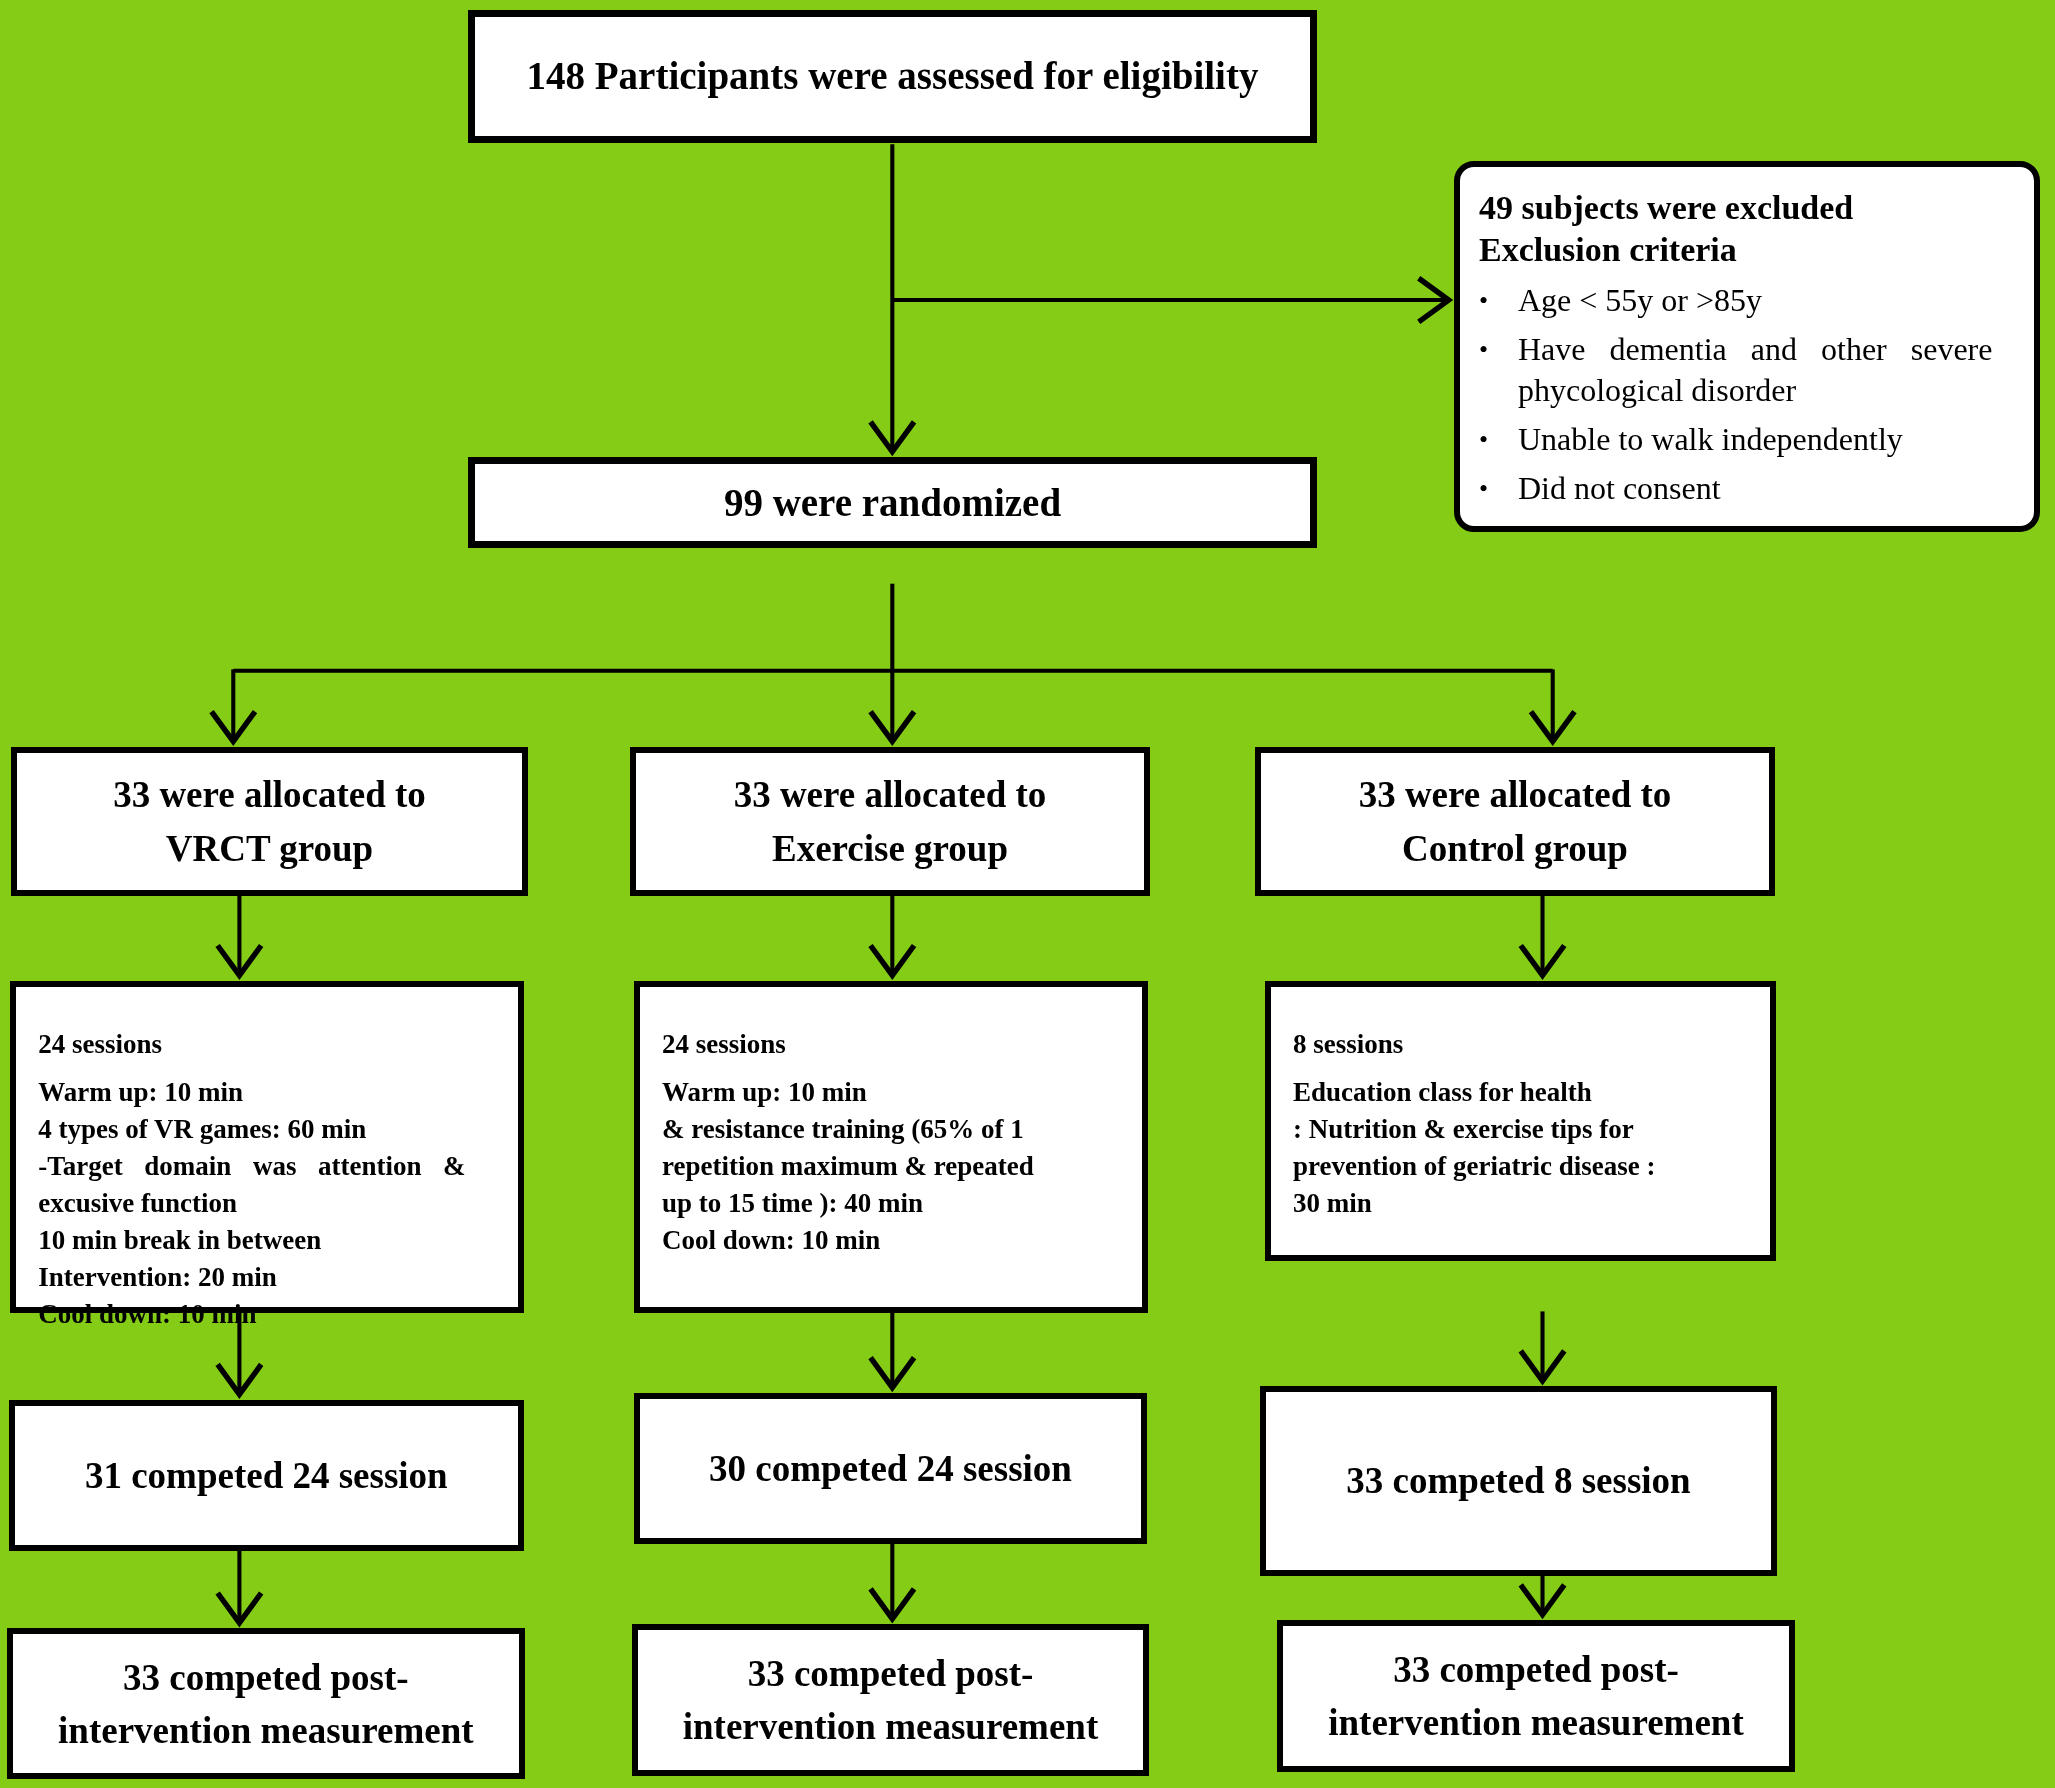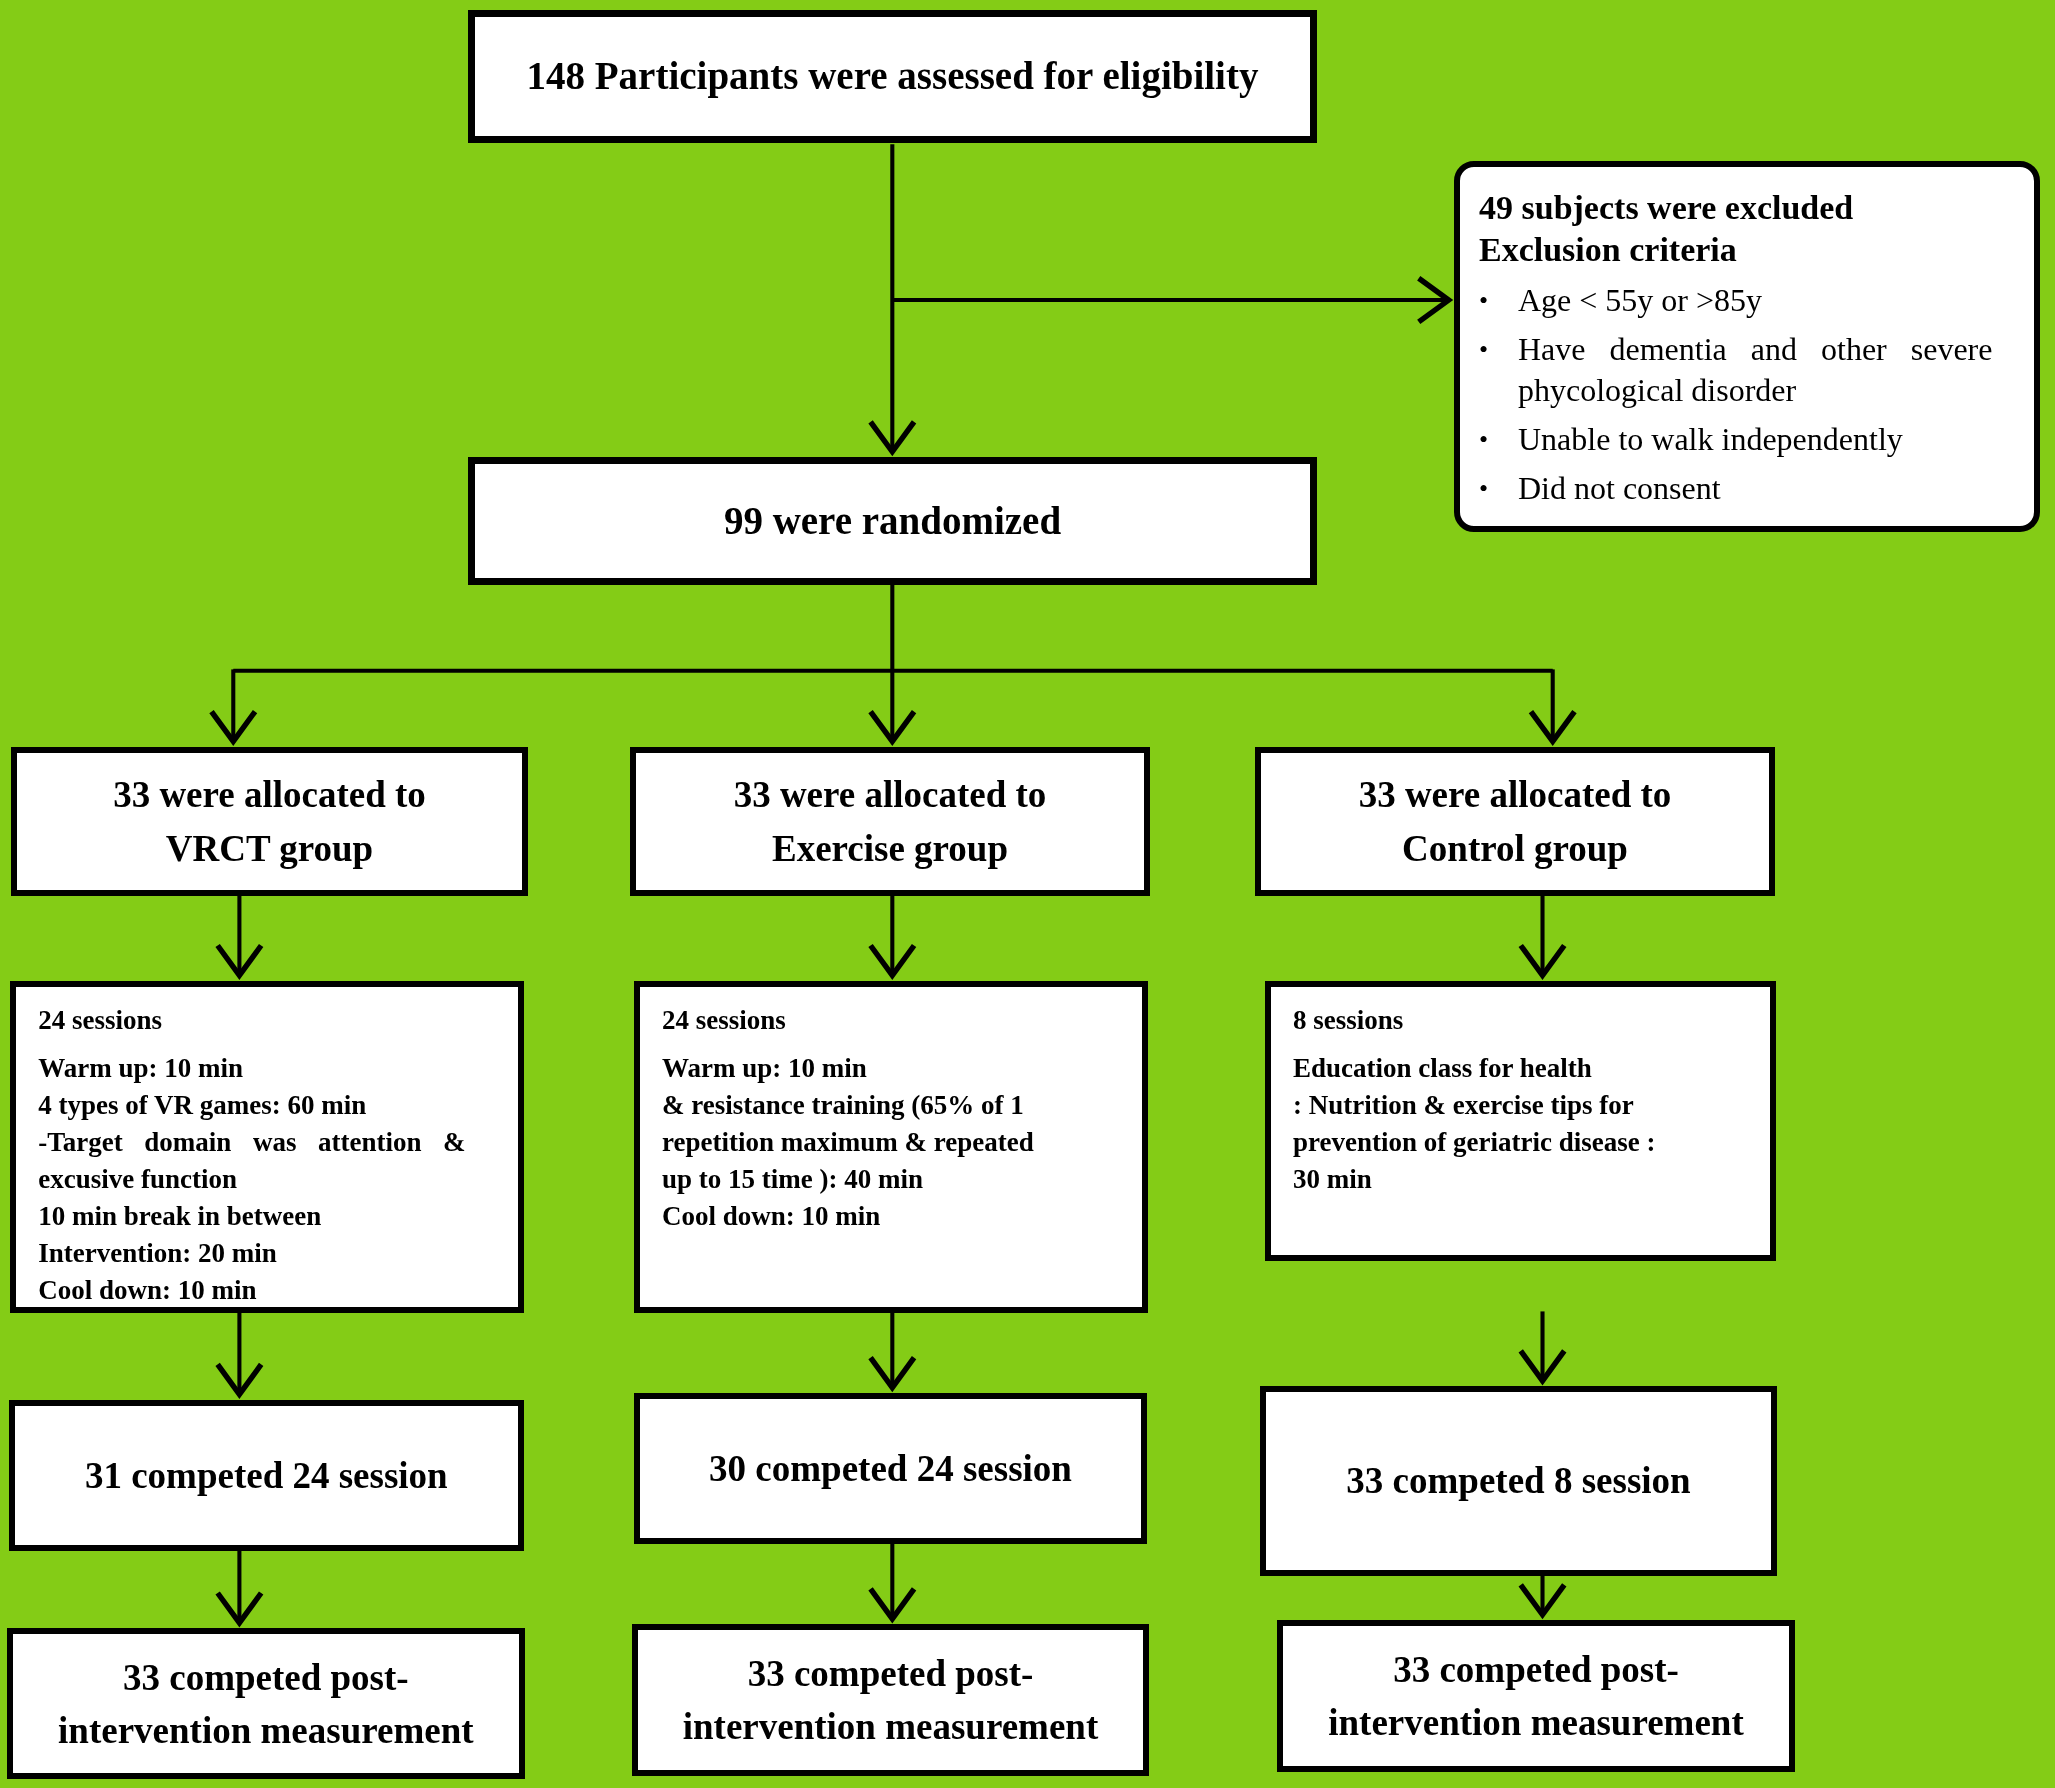--- a/index.html
+++ b/index.html
@@ -55,20 +55,21 @@
     padding: 15px 15px 0 22px;
   }
   .session-line {
     font-size: 27px;
     font-weight: bold;
     line-height: 37px;
     white-space: nowrap;
   }
   .session-line.first {
     margin-bottom: 11px;
+    margin-top: 24px;
   }
   .ws-wide { word-spacing: 0.55em; }
   .excl-box {
     padding: 20.4px 19px 0 19px;
   }
   .excl-title {
     font-size: 34px;
     font-weight: bold;
     line-height: 42px;
   }
@@ -141,21 +142,21 @@
     <div class="excl-item">
       <div class="excl-bullet">•</div>
       <div class="excl-text">Unable to walk independently</div>
     </div>
     <div class="excl-item">
       <div class="excl-bullet">•</div>
       <div class="excl-text">Did not consent</div>
     </div>
   </div>
 
-  <div class="box thick center" style="left:468px; top:457px; width:849px; height:128px;">
+  <div class="box thick center" style="left:468px; top:457px; width:849px; height:91px;">
     <div class="headline">99 were randomized</div>
   </div>
 
   <div class="box center" style="left:11px; top:747px; width:517px; height:149px;">
     <div class="headline-sm">33 were allocated to</div>
     <div class="headline-sm">VRCT group</div>
   </div>
   <div class="box center" style="left:630px; top:747px; width:520px; height:149px;">
     <div class="headline-sm">33 were allocated to</div>
     <div class="headline-sm">Exercise group</div>

